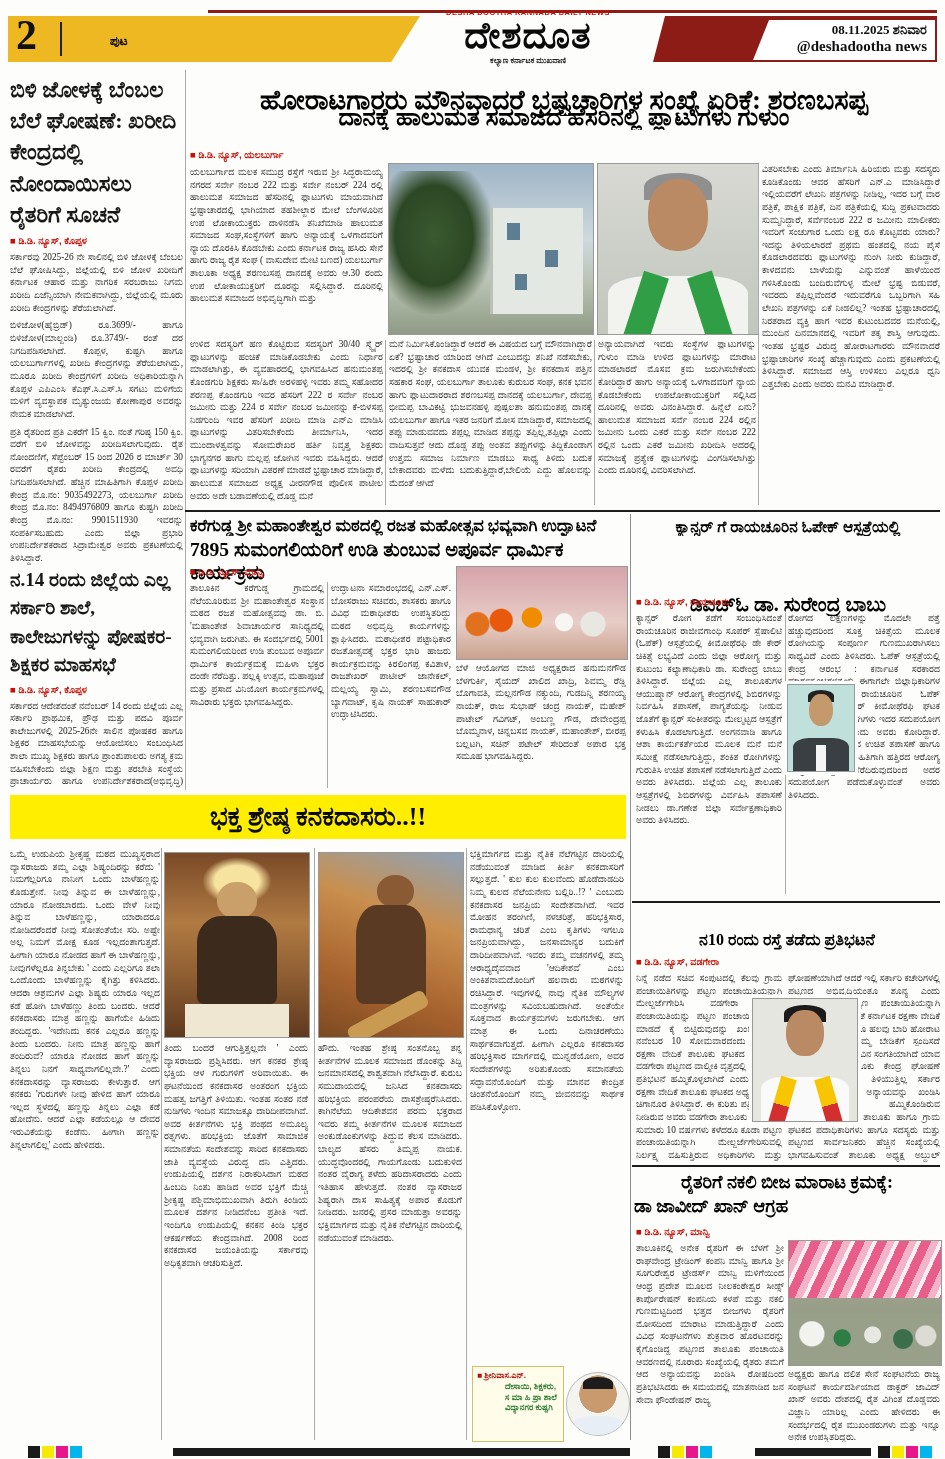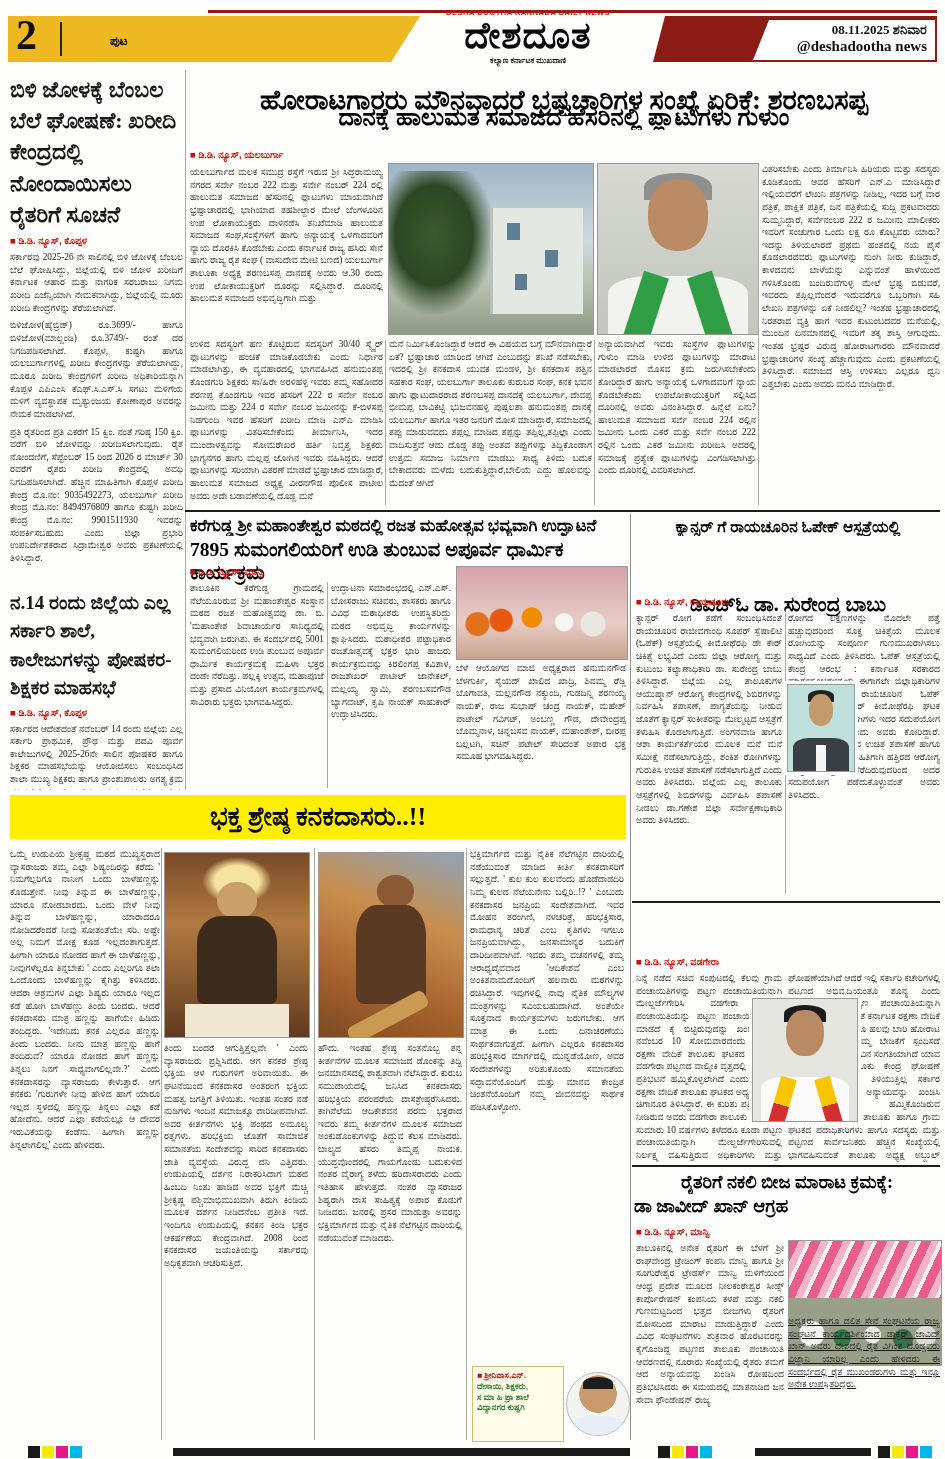--- a/index.html
+++ b/index.html
@@ -85,21 +85,21 @@
   .ph-auth{position:absolute;border-radius:50%;border:1px solid #bbb;overflow:hidden;
      background:radial-gradient(circle at 50% 34%,#c89a6e 0 36%,#f3f3f0 37%);}
   .ph-auth .hair{position:absolute;left:26%;top:6%;width:48%;height:20%;background:#1d1d1d;border-radius:50% 50% 0 0;}
   .ph-auth .shirt{position:absolute;left:10%;bottom:0;width:80%;height:30%;background:#e8eef5;border-radius:40% 40% 0 0;}
   
   #kbanner{position:absolute;left:10px;top:795px;width:616px;height:44px;background:#ffee00;
      display:flex;align-items:center;justify-content:center;font-size:26px;font-weight:bold;color:#0a0a0a;}
   #authbox{position:absolute;left:472px;top:1366px;width:92px;height:76px;background:#fffde9;border:1px solid #cfc06a;
      padding:3px 4px;box-sizing:border-box;font-family:"Liberation Sans",sans-serif;font-size:8.3px;line-height:1.3;overflow:hidden;}
   #authbox .nm{color:#b01210;font-weight:bold;}
-  #authbox .dt{color:#2e7d32;font-weight:bold;}
+  #authbox .dt{color:#2e7d32;font-weight:bold;margin-left:28px;}
   
   .regsq{position:absolute;width:12px;height:12px;top:1446px;}
   .regbar{position:absolute;height:8px;top:1448px;background:#1a1a1a;}
 </style>
 </head>
 <body>
 
 <div id="page">
 
   <div id="hdr">
@@ -122,21 +122,21 @@
 
   <div class="hd" style="left:188px;top:70px;width:752px;font-size:27px;text-align:center;line-height:1.1;margin-top:16px;">ಹೋರಾಟಗಾರರು ಮೌನವಾದರೆ ಭ್ರಷ್ಟಚಾರಿಗಳ ಸಂಖ್ಯೆ ಏರಿಕೆ: ಶರಣಬಸಪ್ಪ</div>
   <div class="hd" style="left:188px;top:104px;width:752px;font-size:24px;text-align:center;line-height:1.1;">ದಾನಕ್ಕೆ ಹಾಲುಮತ ಸಮಾಜದ ಹೆಸರಿನಲ್ಲಿ ಪ್ಲಾಟುಗಳು ಗುಳುಂ</div>
 
   <div class="flow" style="left:10px;top:74px;width:173px;height:716px;">
     <div class="txt" style="font-size:22px;font-weight:bold;line-height:1.42;text-align:left;">ಬಿಳಿ ಜೋಳಕ್ಕೆ ಬೆಂಬಲ ಬೆಲೆ ಘೋಷಣೆ: ಖರೀದಿ ಕೇಂದ್ರದಲ್ಲಿ ನೋಂದಾಯಿಸಲು ರೈತರಿಗೆ ಸೂಚನೆ</div>
     <div class="byline" style="margin-top:5px;">■ ಡಿ.ಡಿ. ನ್ಯೂಸ್, ಕೊಪ್ಪಳ</div>
     <div class="txt" style="margin-top:4px;">ಸರ್ಕಾರವು 2025-26 ನೇ ಸಾಲಿನಲ್ಲಿ ಬಿಳಿ ಜೋಳಕ್ಕೆ ಬೆಂಬಲ ಬೆಲೆ ಘೋಷಿಸಿದ್ದು, ಜಿಲ್ಲೆಯಲ್ಲಿ ಬಿಳಿ ಜೋಳ ಖರೀದಿಗೆ ಕರ್ನಾಟಕ ಆಹಾರ ಮತ್ತು ನಾಗರಿಕ ಸರಬರಾಜು ನಿಗಮ ಖರೀದಿ ಏಜೆನ್ಸಿಯಾಗಿ ನೇಮಕವಾಗಿದ್ದು, ಜಿಲ್ಲೆಯಲ್ಲಿ ಮೂರು ಖರೀದಿ ಕೇಂದ್ರಗಳನ್ನು ತೆರೆಯಲಾಗಿದೆ.</div>
     <div class="txt" style="margin-top:5px;">ಬಿಳಿಜೋಳ(ಹೈಬ್ರಿಡ್) ರೂ.3699/- ಹಾಗೂ ಬಿಳಿಜೋಳ(ಮಾಲ್ದಂಡಿ) ರೂ.3749/- ರಂತೆ ದರ ನಿಗದಿಪಡಿಸಲಾಗಿದೆ. ಕೊಪ್ಪಳ, ಕುಷ್ಟಗಿ ಹಾಗೂ ಯಲಬುರ್ಗಾಗಳಲ್ಲಿ ಖರೀದಿ ಕೇಂದ್ರಗಳನ್ನು ತೆರೆಯಲಾಗಿದ್ದು, ಮೂರೂ ಖರೀದಿ ಕೇಂದ್ರಗಳಿಗೆ ಖರೀದಿ ಅಧಿಕಾರಿಯನ್ನಾಗಿ ಕೊಪ್ಪಳ ಎಪಿಎಂಸಿ ಕೆಎಫ್.ಸಿ.ಎಸ್.ಸಿ ಸಗಟು ಮಳಿಗೆಯ ಮಳಿಗೆ ವ್ಯವಸ್ಥಾಪಕ ಮೃತ್ಯುಂಜಯ ಕೋಣಾಪುರ ಅವರನ್ನು ನೇಮಕ ಮಾಡಲಾಗಿದೆ.</div>
     <div class="txt" style="margin-top:5px;">ಪ್ರತಿ ರೈತರಿಂದ ಪ್ರತಿ ಎಕರೆಗೆ 15 ಕ್ವಿಂ. ನಂತೆ ಗರಿಷ್ಠ 150 ಕ್ವಿಂ. ವರೆಗೆ ಬಿಳಿ ಜೋಳವನ್ನು ಖರೀದಿಸಲಾಗುವುದು. ರೈತ ನೋಂದಣಿಗೆ, ಸೆಪ್ಟೆಂಬರ್ 15 ರಿಂದ 2026 ರ ಮಾರ್ಚ್ 30 ರವರೆಗೆ ರೈತರು ಖರೀದಿ ಕೇಂದ್ರದಲ್ಲಿ ಅವಧಿ ನಿಗದಿಪಡಿಸಲಾಗಿದೆ. ಹೆಚ್ಚಿನ ಮಾಹಿತಿಗಾಗಿ ಕೊಪ್ಪಳ ಖರೀದಿ ಕೇಂದ್ರ ಮೊ.ನಂ: 9035492273, ಯಲಬುರ್ಗಾ ಖರೀದಿ ಕೇಂದ್ರ ಮೊ.ನಂ: 8494976809 ಹಾಗೂ ಕುಷ್ಟಗಿ ಖರೀದಿ ಕೇಂದ್ರ ಮೊ.ನಂ: 9901511930 ಇವರನ್ನು ಸಂಪರ್ಕಿಸಬಹುದು ಎಂದು ಜಿಲ್ಲಾ ಪ್ರಭಾರಿ ಉಪನಿರ್ದೇಶಕರಾದ ಸಿದ್ರಾಮೇಶ್ವರ ಅವರು ಪ್ರಕಟಣೆಯಲ್ಲಿ ತಿಳಿಸಿದ್ದಾರೆ.</div>
-    <div class="txt" style="font-size:19px;font-weight:bold;line-height:1.5;text-align:left;margin-top:24px;">ನ.14 ರಂದು ಜಿಲ್ಲೆಯ ಎಲ್ಲ ಸರ್ಕಾರಿ ಶಾಲೆ, ಕಾಲೇಜುಗಳನ್ನು ಪೋಷಕರ-ಶಿಕ್ಷಕರ ಮಾಹಸಭೆ</div>
+    <div class="txt" style="font-size:19px;font-weight:bold;line-height:1.5;text-align:left;margin-top:1px;">ನ.14 ರಂದು ಜಿಲ್ಲೆಯ ಎಲ್ಲ ಸರ್ಕಾರಿ ಶಾಲೆ, ಕಾಲೇಜುಗಳನ್ನು ಪೋಷಕರ-ಶಿಕ್ಷಕರ ಮಾಹಸಭೆ</div>
     <div class="byline" style="margin-top:4px;">■ ಡಿ.ಡಿ. ನ್ಯೂಸ್, ಕೊಪ್ಪಳ</div>
     <div class="txt" style="margin-top:4px;">ಸರ್ಕಾರದ ಆದೇಶದಂತೆ ನವೆಂಬರ್ 14 ರಂದು ಜಿಲ್ಲೆಯ ಎಲ್ಲ ಸರ್ಕಾರಿ ಪ್ರಾಥಮಿಕ, ಪ್ರೌಢ ಮತ್ತು ಪದವಿ ಪೂರ್ವ ಕಾಲೇಜುಗಳಲ್ಲಿ 2025-26ನೇ ಸಾಲಿನ ಪೋಷಕರ ಹಾಗೂ ಶಿಕ್ಷಕರ ಮಾಹಸಭೆಯನ್ನು ಆಯೋಜಿಸಲು ಸಂಬಂಧಿಸಿದ ಶಾಲಾ ಮುಖ್ಯ ಶಿಕ್ಷಕರು ಹಾಗೂ ಪ್ರಾಂಶುಪಾಲರು ಅಗತ್ಯ ಕ್ರಮ ವಹಿಸಬೇಕೆಂದು ಜಿಲ್ಲಾ ಶಿಕ್ಷಣ ಮತ್ತು ತರಬೇತಿ ಸಂಸ್ಥೆಯ ಪ್ರಾಚಾರ್ಯರು ಹಾಗೂ ಉಪನಿರ್ದೇಶಕರಾದ(ಅಭಿವೃದ್ಧಿ) ಎಲ್.ಡಿ.ಜೋಷಿ ಅವರು ಪ್ರಕಟಣೆಯಲ್ಲಿ ತಿಳಿಸಿದ್ದಾರೆ.</div>
   </div>
   <div class="vrule" style="left:185px;top:70px;height:720px;"></div>
 
   <div class="byline abs" style="left:190px;top:149px;">■ ಡಿ.ಡಿ. ನ್ಯೂಸ್, ಯಲಬುರ್ಗಾ</div>
   <div class="txt" style="left:190px;top:166px;width:193px;height:166px;">ಯಲಬುರ್ಗಾದ ಮಲಕ ಸಮುದ್ರ ರಸ್ತೆಗೆ ಇರುವ ಶ್ರೀ ಸಿದ್ಧರಾಮಯ್ಯ ನಗರದ ಸರ್ವೇ ನಂಬರ 222 ಮತ್ತು ಸರ್ವೇ ನಂಬರ್ 224 ರಲ್ಲಿ ಹಾಲುಮತ ಸಮಾಜದ ಹೆಸರಿನಲ್ಲಿ ಪ್ಲಾಟುಗಳು ಮಾಯವಾಗಿದೆ ಭ್ರಷ್ಟಾಚಾರದಲ್ಲಿ ಭಾಗಿಯಾದ ತಹಶೀಲ್ದಾರ ಮೇಲೆ ಬೆಂಗಳೂರಿನ ಉಪ ಲೋಕಾಯುಕ್ತರು ದಾಳಿನಡೆಸಿ ತನಿಖೆಮಾಡಿ ಹಾಲುಮತ ಸಮಾಜದ ಸಂಘ,ಸಂಸ್ಥೆಗಳಿಗೆ ಹಾಗು ಅನ್ಯಾಯಕ್ಕೆ ಒಳಗಾದವರಿಗೆ ನ್ಯಾಯ ದೊರಕಿಸಿ ಕೊಡಬೇಕು ಎಂದು ಕರ್ನಾಟಕ ರಾಜ್ಯ ಹಸಿರು ಸೇನೆ ಹಾಗು ರಾಜ್ಯ ರೈತ ಸಂಘ ( ವಾಸುದೇವ ಮೇಟಿ ಬಣದ) ಯಲಬುರ್ಗಾ ತಾಲೂಕಾ ಅಧ್ಯಕ್ಷ ಶರಣಬಸಪ್ಪ ದಾನದಕ್ಕೆ ಅವರು ಆ.30 ರಂದು ಉಪ ಲೋಕಾಯುಕ್ತರಿಗೆ ದೂರನ್ನು ಸಲ್ಲಿಸಿದ್ದಾರೆ. ದೂರಿನಲ್ಲಿ ಹಾಲುಮತ ಸಮಾಜದ ಅಭಿವೃದ್ಧಿಗಾಗಿ ಮತ್ತು</div>
 
   <div class="photo ph-build" style="left:388px;top:163px;width:204px;height:170px;">
     <div class="tree"></div>
@@ -185,20 +185,21 @@
   <div class="vrule" style="left:785px;top:613px;height:281px;"></div>
   <div class="photo ph-dho" style="left:787px;top:684px;width:66px;height:86px;outline:3px solid #fdfdfb;">
     <div class="hair"></div>
     <div class="face"></div>
     <div class="suit"></div>
     <div class="shirt"></div>
   </div>
 
   <div class="hrule" style="left:632px;top:901px;width:308px;"></div>
 
+  <div class="hd" style="left:634px;top:930px;width:306px;font-size:16px;text-align:center;line-height:1.25;">ನ10 ರಂದು ರಸ್ತೆ ತಡೆದು ಪ್ರತಿಭಟನೆ</div>
   <div class="byline abs" style="left:636px;top:956px;">■ ಡಿ.ಡಿ. ನ್ಯೂಸ್, ವಡಗೇರಾ</div>
   <div class="txt" style="left:636px;top:972px;width:146px;height:190px;">ನಿನ್ನೆ ನಡೆದ ಸಚಿವ ಸಂಪುಟದಲ್ಲಿ ಕೆಲವು ಗ್ರಾಮ ಪಂಚಾಯಿತಿಗಳನ್ನು ಪಟ್ಟಣ ಪಂಚಾಯಿತಿಯನ್ನಾಗಿ ಮೇಲ್ದರ್ಜೆಗೇರಿಸಿ ವಡಗೇರಾ ಗ್ರಾಮ ಪಂಚಾಯಿತಿಯನ್ನು ಪಟ್ಟಣ ಪಂಚಾಯಿತಿಯನ್ನಾಗಿ ಮಾಡದೆ ಕೈ ಬಿಟ್ಟಿರುವುದನ್ನು ಖಂಡಿಸಿ ಇದೇ ನವೆಂಬರ 10 ಸೋಮವಾರದಂದು ಕರ್ನಾಟಕ ರಕ್ಷಣಾ ವೇದಿಕೆ ತಾಲೂಕು ಘಟಕದ ವತಿಯಿಂದ ವಡಗೇರಾ ಪಟ್ಟಣದ ವಾಲ್ಮೀಕಿ ವೃತ್ತದಲ್ಲಿ ರಸ್ತೆ ತಡೆದು ಪ್ರತಿಭಟನೆ ಹಮ್ಮಿಕೊಳ್ಳಲಾಗಿದೆ ಎಂದು ಕರ್ನಾಟಕ ರಕ್ಷಣಾ ವೇದಿಕೆ ತಾಲೂಕು ಘಟಕದ ಅಧ್ಯಕ್ಷ ಅಬ್ದುಲ್ ಚಿಗಾನೂರ ತಿಳಿಸಿದ್ದಾರೆ. ಈ ಕುರಿತು ಪತ್ರಿಕಾ ಹೇಳಿಕೆ ನೀಡಿರುವ ಅವರು ವಡಗೇರಾ ತಾಲೂಕು ಕೇಂದ್ರವಾಗಿ ಸುಮಾರು 10 ವರ್ಷಗಳು ಕಳೆದರೂ ಕೂಡಾ ಪಟ್ಟಣ ಪಂಚಾಯಿತಿಯನ್ನಾಗಿ ಮೇಲ್ದರ್ಜೆಗೇರಿಸುವಲ್ಲಿ ನಿರ್ಲಕ್ಷ್ಯ ವಹಿಸುತ್ತಿರುವ ಅಧಿಕಾರಿಗಳು ಮತ್ತು ಸರ್ಕಾರದ ಕ್ರಮ ಸರಿಯಲ್ಲ ಹೆಸರಿಗೆ ಮಾತ್ರ ತಾಲೂಕು ಕೇಂದ್ರ ಎಂದು</div>
   <div class="txt" style="left:788px;top:972px;width:152px;height:190px;">ಘೋಷಣೆಯಾಗಿದೆ ಆದರೆ ಇಲ್ಲಿ ಸರ್ಕಾರಿ ಕಚೇರಿಗಳಲ್ಲಿ ಪಟ್ಟಣದ ಅಭಿವೃದ್ಧಿಯಂತೂ ಶೂನ್ಯ ಎಂದು ಆರೋಪಿಸಿದ್ದಾರೆ. ಪಟ್ಟಣ ಪಂಚಾಯಿತಿಯನ್ನಾಗಿ ಮೇಲ್ ದರ್ಜೆಗೇರಿಸುವಂತೆ ಕರ್ನಾಟಕ ರಕ್ಷಣಾ ವೇದಿಕೆ ವತಿಯಿಂದ ಮನವಿ ಹಾಗೂ ಹಲವು ಬಾರಿ ಹೋರಾಟ ಮಾಡಿದರು ಕೂಡಾ ನಮ್ಮ ಬೇಡಿಕೆಗೆ ಸ್ಪಂದಿಸದೆ ಇರುವುದು ಅತ್ಯಂತ ನೋವಿನ ಸಂಗತಿಯಾಗಿದೆ ಯಾವ ಪುರುಷಾರ್ಥಕ್ಕಾಗಿ ತಾಲೂಕು ಕೇಂದ್ರ ಘೋಷಣೆ ಮಾಡಿದ್ದಾರೆ ಎಂಬುದು ತಿಳಿಯುತ್ತಿಲ್ಲ ಸರ್ಕಾರ ಪಟ್ಟಣಕ್ಕೆ ಮಾಡಿರುವ ಅನ್ಯಾಯವನ್ನು ಖಂಡಿಸಿ ಸೋಮವಾರದಂದು ಹಮ್ಮಿಕೊಂಡಿರುವ ಪ್ರತಿಭಟನೆಯಲ್ಲಿ ಕರವೇ ತಾಲೂಕು ಹಾಗೂ ಗ್ರಾಮ ಘಟಕದ ಪದಾಧಿಕಾರಿಗಳು ಹಾಗೂ ಸದಸ್ಯರು ಮತ್ತು ಪಟ್ಟಣದ ಸಾರ್ವಜನಿಕರು ಹೆಚ್ಚಿನ ಸಂಖ್ಯೆಯಲ್ಲಿ ಭಾಗವಹಿಸುವಂತೆ ತಾಲೂಕು ಅಧ್ಯಕ್ಷ ಅಬ್ದುಲ್ ಚಿಗಾನೂರ ಪತ್ರಿಕಾ ಪ್ರಕಟಣೆಯಲ್ಲಿ ತಿಳಿಸಿದ್ದಾರೆ.</div>
   <div class="photo ph-vad" style="left:752px;top:998px;width:104px;height:122px;outline:3px solid #fdfdfb;">
     <div class="hair"></div>
     <div class="face"></div>
     <div class="shirt"></div>
     <div class="scarfL"></div>
     <div class="scarfR"></div>
   </div>
@@ -206,21 +207,21 @@
   <div class="hrule" style="left:632px;top:1165px;width:308px;"></div>
 
   <div class="hd" style="left:634px;top:1172px;width:306px;font-size:18px;text-align:center;line-height:1.2;">ರೈತರಿಗೆ ನಕಲಿ ಬೀಜ ಮಾರಾಟ ಕ್ರಮಕ್ಕೆ:</div>
   <div class="hd" style="left:634px;top:1196px;width:306px;font-size:18px;line-height:1.2;">ಡಾ ಜಾವೀದ್ ಖಾನ್ ಆಗ್ರಹ</div>
   <div class="byline abs" style="left:636px;top:1226px;">■ ಡಿ.ಡಿ. ನ್ಯೂಸ್, ಮಾನ್ವಿ</div>
   <div class="txt" style="left:636px;top:1242px;width:148px;height:200px;">ತಾಲೂಕಿನಲ್ಲಿ ಅನೇಕ ರೈತರಿಗೆ ಈ ಬೆಳಗೆ ಶ್ರೀ ರಾಘವೇಂದ್ರ ಟ್ರೇಡಿಂಗ್ ಕಂಪನಿ ಮಾನ್ವಿ ಹಾಗೂ ಶ್ರೀ ಸೂಗುರೇಶ್ವರ ಟ್ರೇಡರ್ಸ್ ಮಾನ್ವಿ ಮಳಿಗೆಯಿಂದ ಆಂಧ್ರ ಪ್ರದೇಶ ಮೂಲದ ನೀಲಕಂಠೇಶ್ವರ ಸೀಡ್ಸ್ ಕಾರ್ಪೊರೇಷನ್ ಕಂಪನಿಯ ಕಳಪೆ ಮತ್ತು ನಕಲಿ ಗುಣಮಟ್ಟದಿಂದ ಭತ್ತದ ಬೀಜಗಳು ರೈತರಿಗೆ ಮೋಸದಿಂದ ಮಾರಾಟ ಮಾಡುತ್ತಿದ್ದಾರೆ ಎಂದು ವಿವಿಧ ಸಂಘಟನೆಗಳು ಶುಕ್ರವಾರ ಹೊರಟವರನ್ನು ಕೈಗೊಂಡಿದ್ದ ಪಟ್ಟಣದ ತಾಲೂಕು ಪಂಚಾಯಿತಿ ಆವರಣದಲ್ಲಿ ನೂರಾರು ಸಂಖ್ಯೆಯಲ್ಲಿ ರೈತರು ತಮಗೆ ಆದ ಅನ್ಯಾಯವನ್ನು ಖಂಡಿಸಿ ರೋಷದಿಂದ ಪ್ರತಿಭಟಿಸಿದರು ಈ ಸಮಯದಲ್ಲಿ ಮಾತನಾಡಿದ ಜನ ಸೇವಾ ಫೌಂಡೇಷನ್ ರಾಜ್ಯ</div>
   <div class="photo ph-event2" style="left:788px;top:1240px;width:152px;height:124px;">
     <div class="canopy"></div>
     <div class="crowd"></div>
   </div>
-  <div class="txt" style="left:788px;top:1315px;width:152px;height:74px;text-decoration:underline;">ಅಧ್ಯಕ್ಷರು ಹಾಗೂ ದಲಿತ ಸೇನೆ ಸಂಘಟನೆಯ ರಾಜ್ಯ ಸಂಘಟನೆ ಕಾರ್ಯದರ್ಶಿಯಾದ ಡಾಕ್ಟರ್ ಜಾವಿದ್ ಖಾನ್ ಅವರು ದೇಶದಲ್ಲಿ ರೈತ ವಿಗಿಂತ ದೊಡ್ಡವರು ವಿಜ್ಞಾನಿ ಯಾರಿಲ್ಲ ಎಂದು ಹೇಳಿದರು ಈ ಸಂದರ್ಭದಲ್ಲಿ ರೈತ ಮುಖಂಡರುಗಳು ಮತ್ತು ಇನ್ನೂ ಅನೇಕ ಉಪಸ್ಥಿತರಿದ್ದರು.</div>
+  <div class="txt" style="left:788px;top:1368px;width:152px;height:74px;">ಅಧ್ಯಕ್ಷರು ಹಾಗೂ ದಲಿತ ಸೇನೆ ಸಂಘಟನೆಯ ರಾಜ್ಯ ಸಂಘಟನೆ ಕಾರ್ಯದರ್ಶಿಯಾದ ಡಾಕ್ಟರ್ ಜಾವಿದ್ ಖಾನ್ ಅವರು ದೇಶದಲ್ಲಿ ರೈತ ವಿಗಿಂತ ದೊಡ್ಡವರು ವಿಜ್ಞಾನಿ ಯಾರಿಲ್ಲ ಎಂದು ಹೇಳಿದರು ಈ ಸಂದರ್ಭದಲ್ಲಿ ರೈತ ಮುಖಂಡರುಗಳು ಮತ್ತು ಇನ್ನೂ ಅನೇಕ ಉಪಸ್ಥಿತರಿದ್ದರು.</div>
 
   <div id="kbanner">ಭಕ್ತ ಶ್ರೇಷ್ಠ ಕನಕದಾಸರು..!!</div>
 
   <div class="txt" style="left:10px;top:848px;width:150px;height:594px;">ಒಮ್ಮೆ ಉಡುಪಿಯ ಶ್ರೀಕೃಷ್ಣ ಮಠದ ಮುಖ್ಯಸ್ಥರಾದ ವ್ಯಾಸರಾಜರು ತಮ್ಮ ಎಲ್ಲಾ ಶಿಷ್ಯಂದಿರನ್ನು ಕರೆದು ' ನಿಮಗೆಲ್ಲರಿಗೂ ನಾನೀಗ ಒಂದು ಬಾಳೆಹಣ್ಣನ್ನು ಕೊಡುತ್ತೇನೆ. ನೀವು ತಿನ್ನುವ ಈ ಬಾಳೆಹಣ್ಣನ್ನು, ಯಾರೂ ನೋಡಬಾರದು. ಒಂದು ವೇಳೆ ನೀವು ತಿನ್ನುವ ಬಾಳೆಹಣ್ಣನ್ನು, ಯಾರಾದರೂ ನೋಡಿದರೆಂದರೆ ನೀವು ಸೋತಂತೆಯೇ ಸರಿ. ಅಷ್ಟೇ ಅಲ್ಲ ನಿಮಗೆ ಮೋಕ್ಷ ಕೂಡ ಇಲ್ಲದಂತಾಗುತ್ತದೆ. ಹೀಗಾಗಿ ಯಾರೂ ನೋಡದ ಹಾಗೆ ಈ ಬಾಳೆಹಣ್ಣನ್ನು, ನೀವುಗಳೆಲ್ಲರೂ ತಿನ್ನಬೇಕು ' ಎಂದು ಎಲ್ಲರಿಗೂ ತಲಾ ಒಂದೊಂದು ಬಾಳೆಹಣ್ಣನ್ನು ಕೈಗಿತ್ತು ಕಳಿಸಿದರು. ಆದರಾ ಆಶ್ರಮಗಳ ಎಲ್ಲಾ ಶಿಷ್ಯರು ಯಾರೂ ಇಲ್ಲದ ಕಡೆ ಹೋಗಿ ಬಾಳೆಹಣ್ಣು ತಿಂದು ಬಂದರು. ಆದರೆ ಕನಕದಾಸರು ಮಾತ್ರ ಹಣ್ಣನ್ನು ಹಾಗೆಯೇ ಹಿಡಿದು ತಂದಿದ್ದರು. 'ಇದೇನಿದು ಕನಕ ಎಲ್ಲರೂ ಹಣ್ಣನ್ನು ತಿಂದು ಬಂದರು. ನೀನು ಮಾತ್ರ ಹಣ್ಣನ್ನು ಹಾಗೆ ತಂದಿರುವೆ? ಯಾರೂ ನೋಡದ ಹಾಗೆ ಹಣ್ಣನ್ನು ತಿನ್ನಲು ನಿನಗೆ ಸಾಧ್ಯವಾಗಲಿಲ್ಲವೇ.?' ಎಂದು ಕನಕದಾಸರನ್ನು ವ್ಯಾಸರಾಜರು ಕೇಳುತ್ತಾರೆ. ಆಗ ಕನಕರು 'ಗುರುಗಳೇ ನೀವು ಹೇಳಿದ ಹಾಗೆ ಯಾರೂ ಇಲ್ಲದ ಸ್ಥಳದಲ್ಲಿ ಹಣ್ಣನ್ನು ತಿನ್ನಲು ಎಲ್ಲಾ ಕಡೆ ಹೋದೆನು. ಆದರೆ ಎಲ್ಲಾ ಕಡೆಯಲ್ಲೂ ಆ ದೇವರ ಇರುವಿಕೆಯನ್ನು ಕಂಡೆನು. ಹೀಗಾಗಿ ಹಣ್ಣನ್ನು ತಿನ್ನಲಾಗಲಿಲ್ಲ' ಎಂದು ಹೇಳಿದರು.</div>
 
   <div class="photo ph-k1" style="left:164px;top:852px;width:144px;height:184px;">
     <div class="halo"></div>
     <div class="head"></div>
     <div class="body"></div>
     <div class="dhoti"></div>

